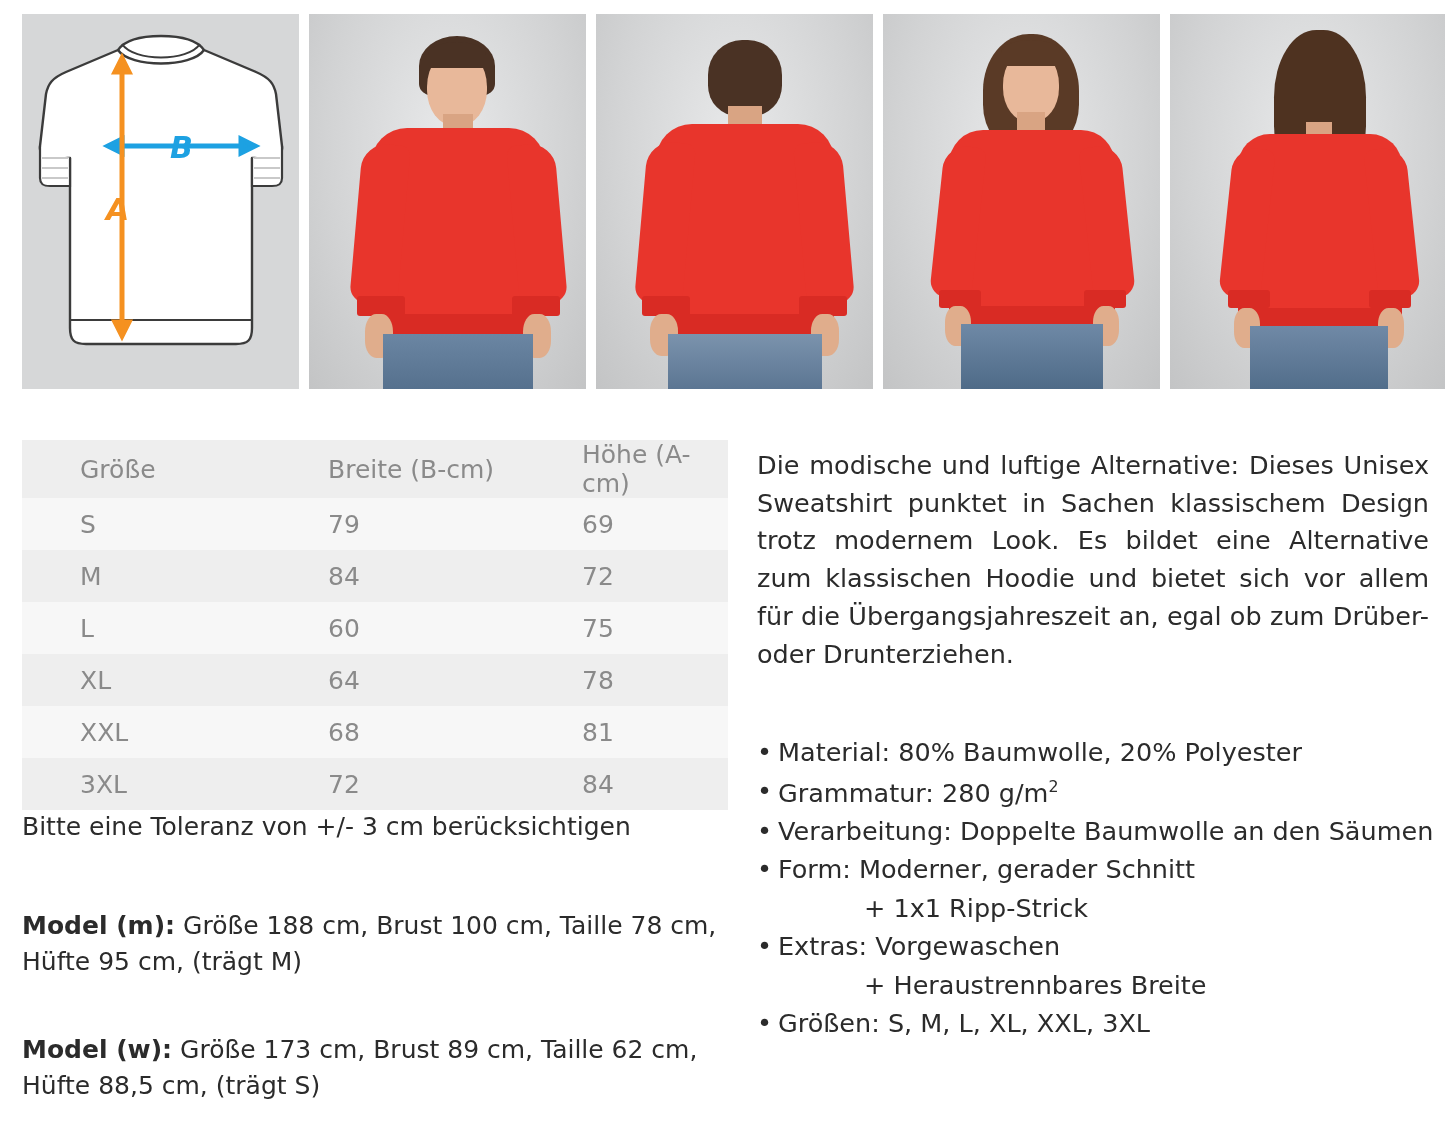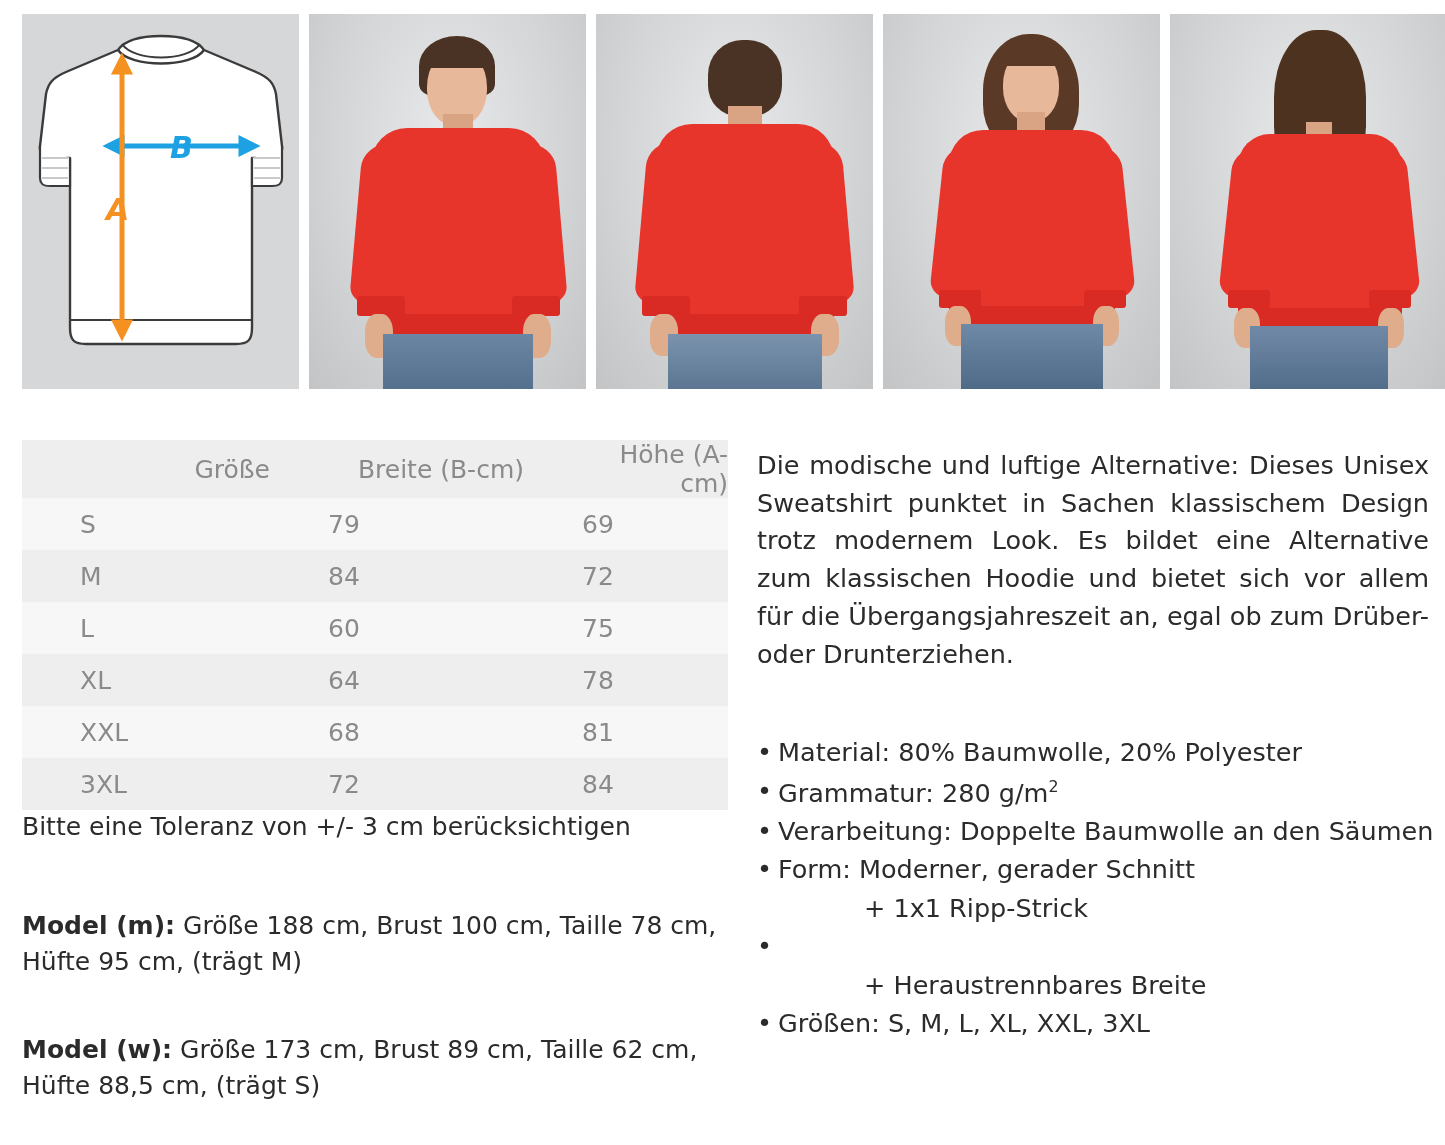--- a/index.html
+++ b/index.html
@@ -53,21 +53,21 @@
     position: absolute; left: 22px; top: 440px;
     width: 706px;
     border-collapse: collapse;
     font-size: 25px;
     color: #8a8a8a;
   }
   .table td, .table th {
     height: 52px; padding: 0 0 0 58px;
     text-align: left; font-weight: normal;
   }
-  .table th { color: #8a8a8a; font-size: 25px; text-align: right; }
+  .table th { color: #8a8a8a; font-size: 25px; }
   .table tr.odd  { background: #eeeeee; }
   .table tr.even { background: #f7f7f7; }
   .table tr.head { background: #eeeeee; }
   .col-a { width: 248px; }
   .col-b { width: 254px; }
   .col-c { width: 204px; }
 
   .tolerance {
     position: absolute; left: 22px; top: 812px;
     font-size: 25px; color: #2b2b2b;
@@ -286,20 +286,21 @@
       <span class="bullet">•</span>
       <span>Verarbeitung: Doppelte Baumwolle an den Säumen</span>
     </div>
     <div class="li">
       <span class="bullet">•</span>
       <span>Form: Moderner, gerader Schnitt</span>
     </div>
     <div class="sub">+ 1x1 Ripp-Strick</div>
     <div class="li">
       <span class="bullet">•</span>
+      <span>Extras: Vorgewaschen</span>
     </div>
     <div class="sub">+ Heraustrennbares Breite</div>
     <div class="li">
       <span class="bullet">•</span>
       <span>Größen:  S, M, L, XL, XXL, 3XL</span>
     </div>
   </div>
 
 </div>
 

